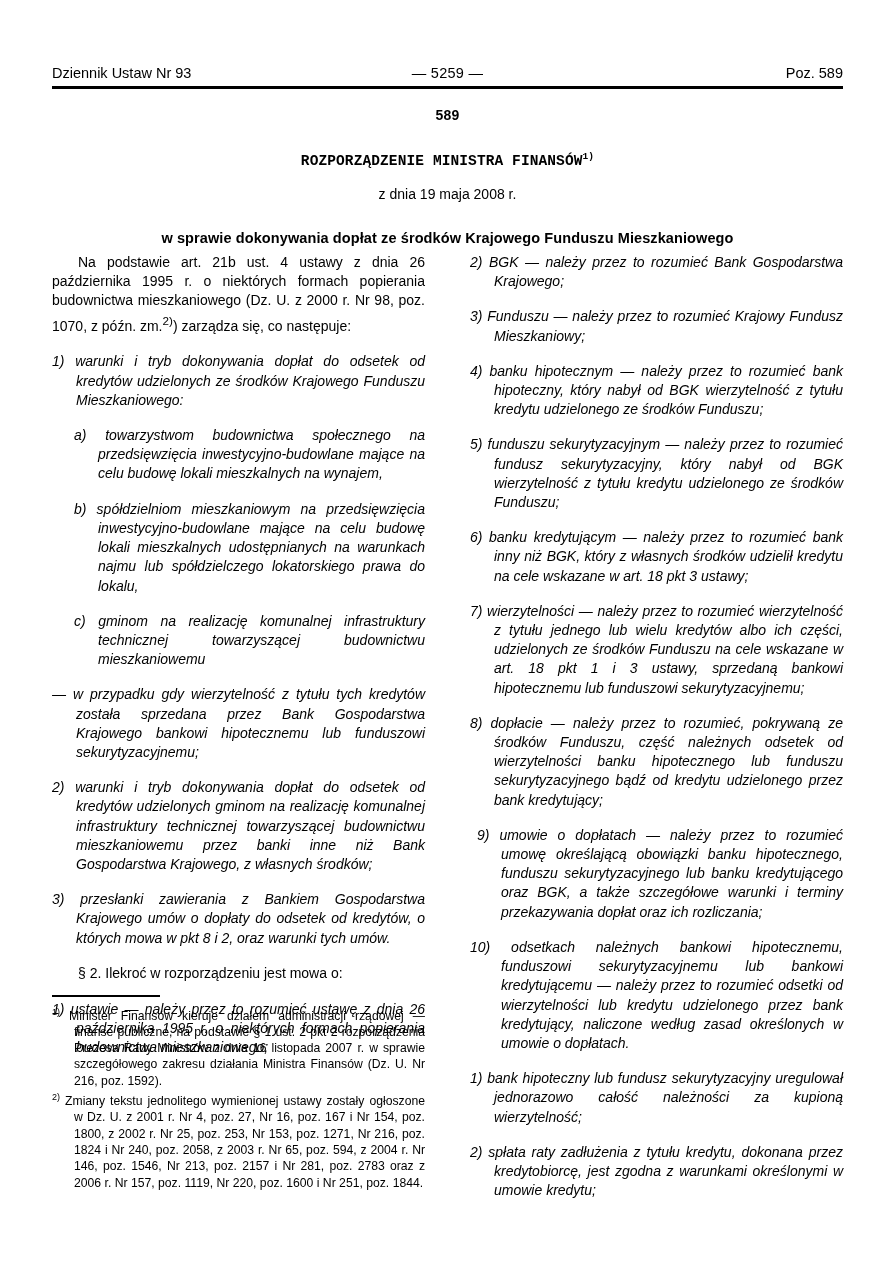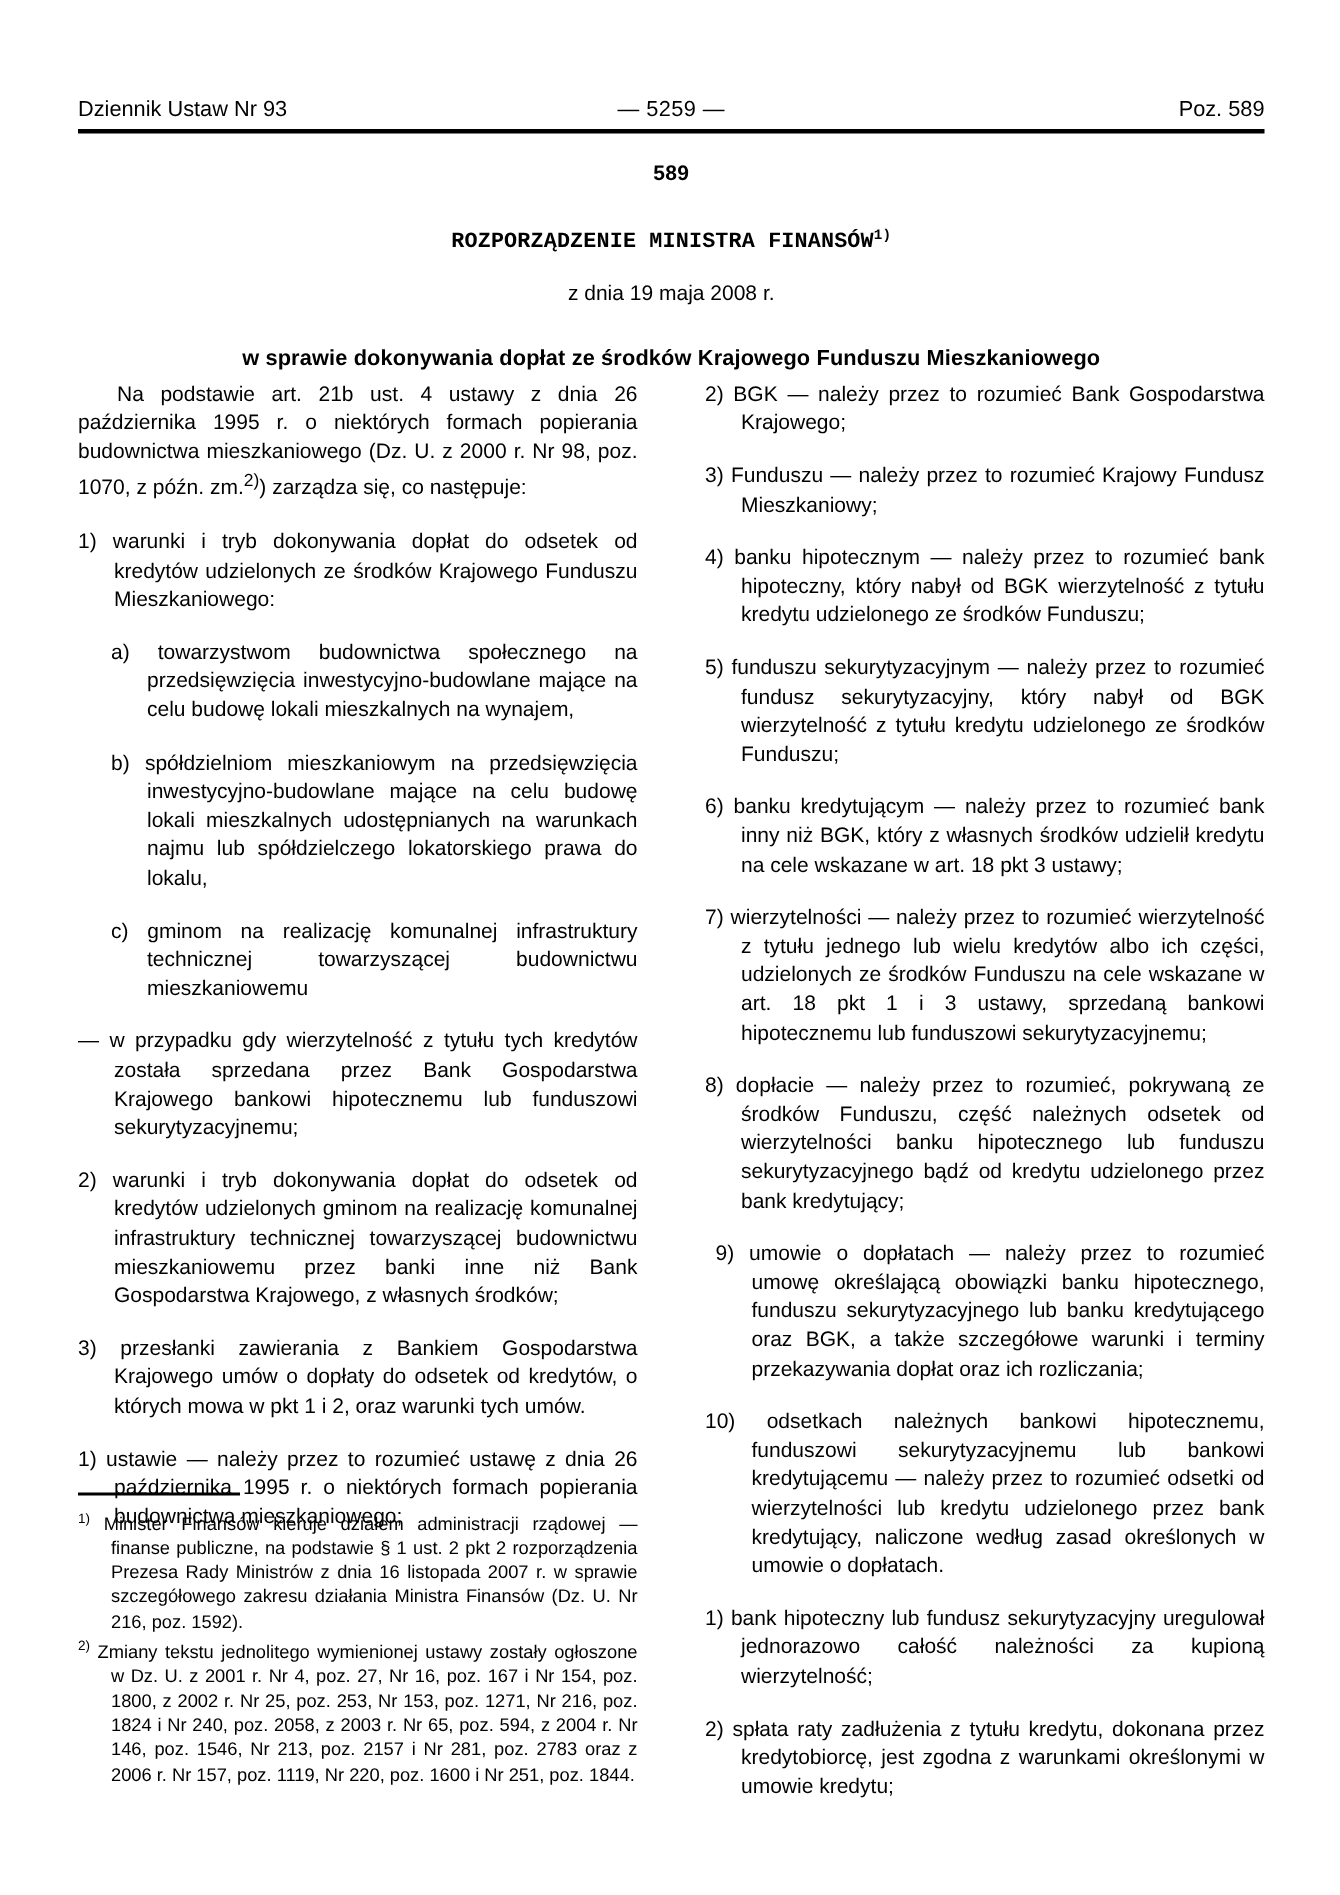--- a/index.html
+++ b/index.html
@@ -114,20 +114,21 @@
     margin: 0 0 17px 0;
     text-indent: 26px;
   }
 
   
   .li {
     display: block;
     margin: 0 0 16px 0;
     padding-left: 24px;
     text-indent: -24px;
+    font-style: italic;
   }
   .li.wide  { padding-left: 31px; text-indent: -31px; }  
   .li.sub   { padding-left: 46px; text-indent: -24px; }  
   .li.dash  { padding-left: 24px; text-indent: -24px; }  
   .li.nine  { padding-left: 31px; text-indent: -24px; }  
 
   .li .marker { }
 
   
   .footnotes {
@@ -186,22 +187,23 @@
       <div class="li sub"><span class="marker">a)</span>&nbsp;<span>towarzystwom budownictwa społecznego na przedsięwzięcia inwestycyjno-budowlane mające na celu budowę lokali mieszkalnych na wynajem,</span></div>
 
       <div class="li sub"><span class="marker">b)</span>&nbsp;<span>spółdzielniom mieszkaniowym na przedsięwzięcia inwestycyjno-budowlane mające na celu budowę lokali mieszkalnych udostępnianych na warunkach najmu lub spółdzielczego lokatorskiego prawa do lokalu,</span></div>
 
       <div class="li sub"><span class="marker">c)</span>&nbsp;<span>gminom na realizację komunalnej infrastruktury technicznej towarzyszącej budownictwu mieszkaniowemu</span></div>
 
       <div class="li dash"><span class="marker">—</span>&nbsp;<span>w przypadku gdy wierzytelność z tytułu tych kredytów została sprzedana przez Bank Gospodarstwa Krajowego bankowi hipotecznemu lub funduszowi sekurytyzacyjnemu;</span></div>
 
       <div class="li"><span class="marker">2)</span>&nbsp;<span>warunki i tryb dokonywania dopłat do odsetek od kredytów udzielonych gminom na realizację komunalnej infrastruktury technicznej towarzyszącej budownictwu mieszkaniowemu przez banki inne niż Bank Gospodarstwa Krajowego, z własnych środków;</span></div>
 
-      <div class="li"><span class="marker">3)</span>&nbsp;<span>przesłanki zawierania z Bankiem Gospodarstwa Krajowego umów o dopłaty do odsetek od kredytów, o których mowa w pkt 1 i 2, oraz warunki tych umów.</span></div>
-
+      <div class="li"><span class="marker">3)</span>&nbsp;<span>przesłanki zawierania z Bankiem Gospodarstwa Krajowego umów o dopłaty do odsetek od kredytów, o których mowa w pkt 8 i 2, oraz warunki tych umów.</span></div>
+
+      <p class="para">§ 2. Ilekroć w rozporządzeniu jest mowa o:</p>
 
       <div class="li"><span class="marker">1)</span>&nbsp;<span>ustawie — należy przez to rozumieć ustawę z dnia 26 października 1995 r. o niektórych formach popierania budownictwa mieszkaniowego;</span></div>
 
       <div class="footnotes">
         <div class="fn-rule"></div>
         <p class="fn"><sup>1)</sup>&nbsp;<span>Minister Finansów kieruje działem administracji rządowej — finanse publiczne, na podstawie § 1 ust. 2 pkt 2 rozporządzenia Prezesa Rady Ministrów z dnia 16 listopada 2007 r. w sprawie szczegółowego zakresu działania Ministra Finansów (Dz. U. Nr 216, poz. 1592).</span></p>
         <p class="fn"><sup>2)</sup>&nbsp;<span>Zmiany tekstu jednolitego wymienionej ustawy zostały ogłoszone w Dz. U. z 2001 r. Nr 4, poz. 27, Nr 16, poz. 167 i Nr 154, poz. 1800, z 2002 r. Nr 25, poz. 253, Nr 153, poz. 1271, Nr 216, poz. 1824 i Nr 240, poz. 2058, z 2003 r. Nr 65, poz. 594, z 2004 r. Nr 146, poz. 1546, Nr 213, poz. 2157 i Nr 281, poz. 2783 oraz z 2006 r. Nr 157, poz. 1119, Nr 220, poz. 1600 i Nr 251, poz. 1844.</span></p>
       </div>
 
     </div>

